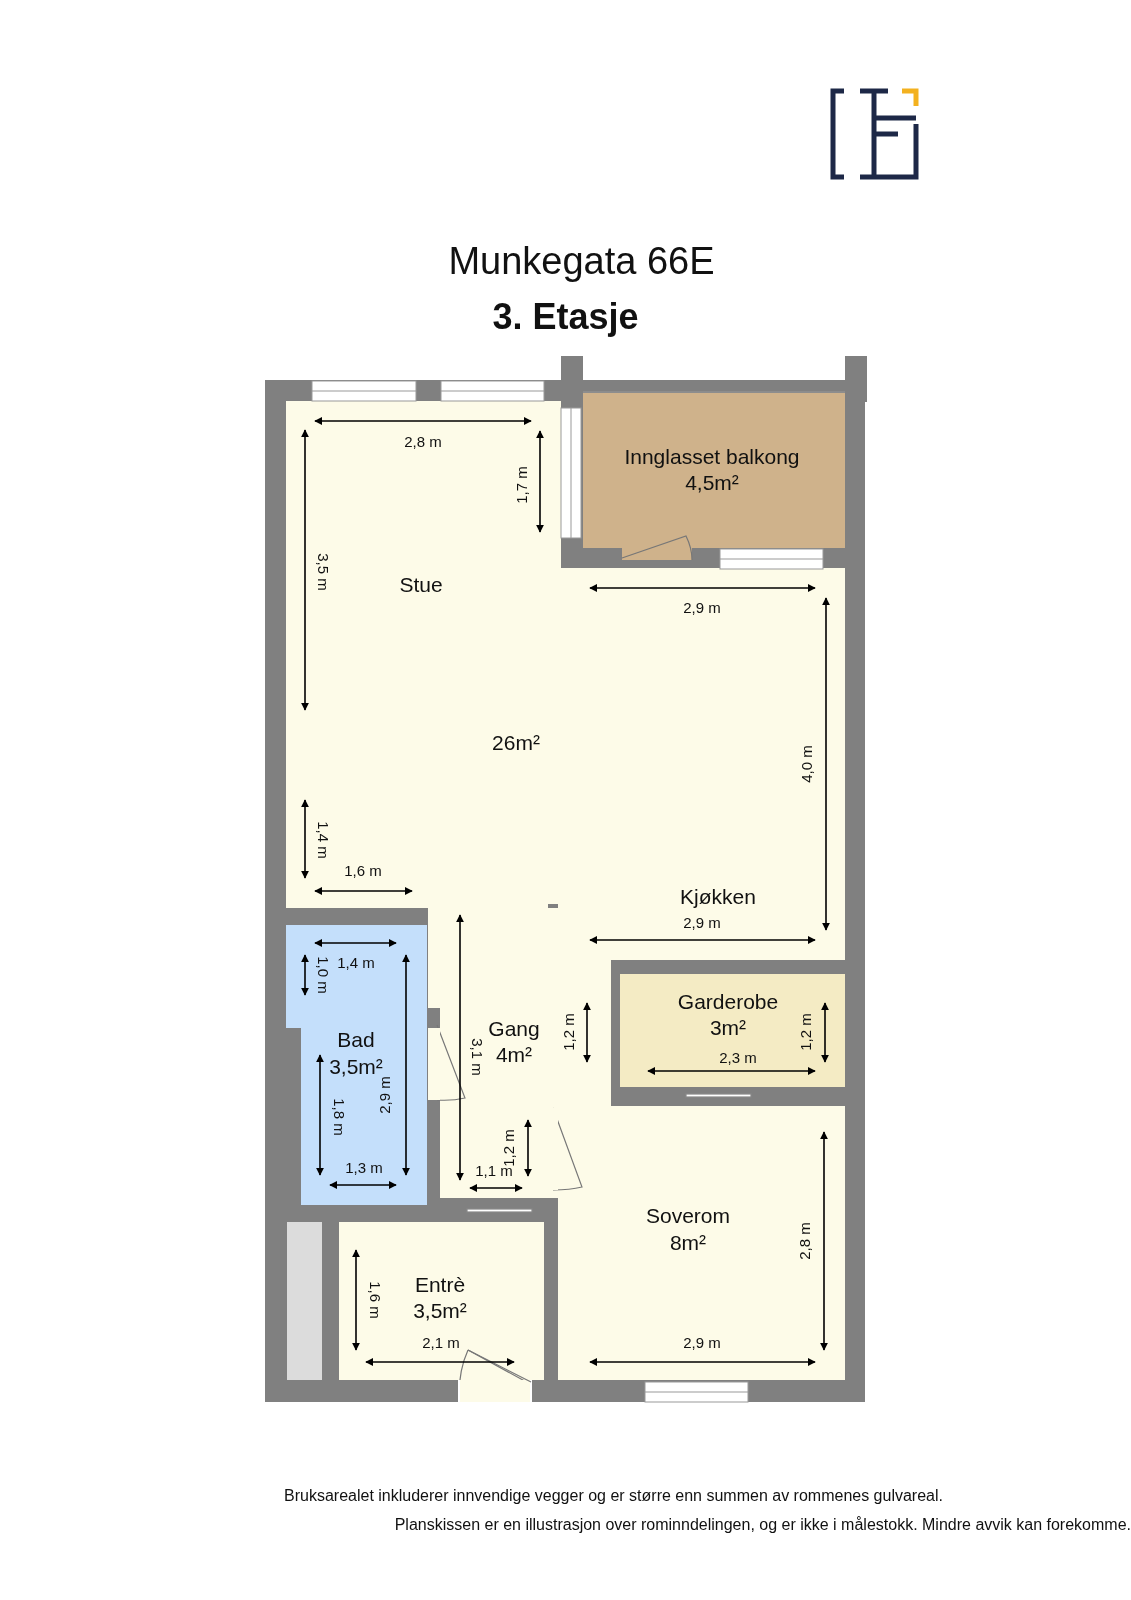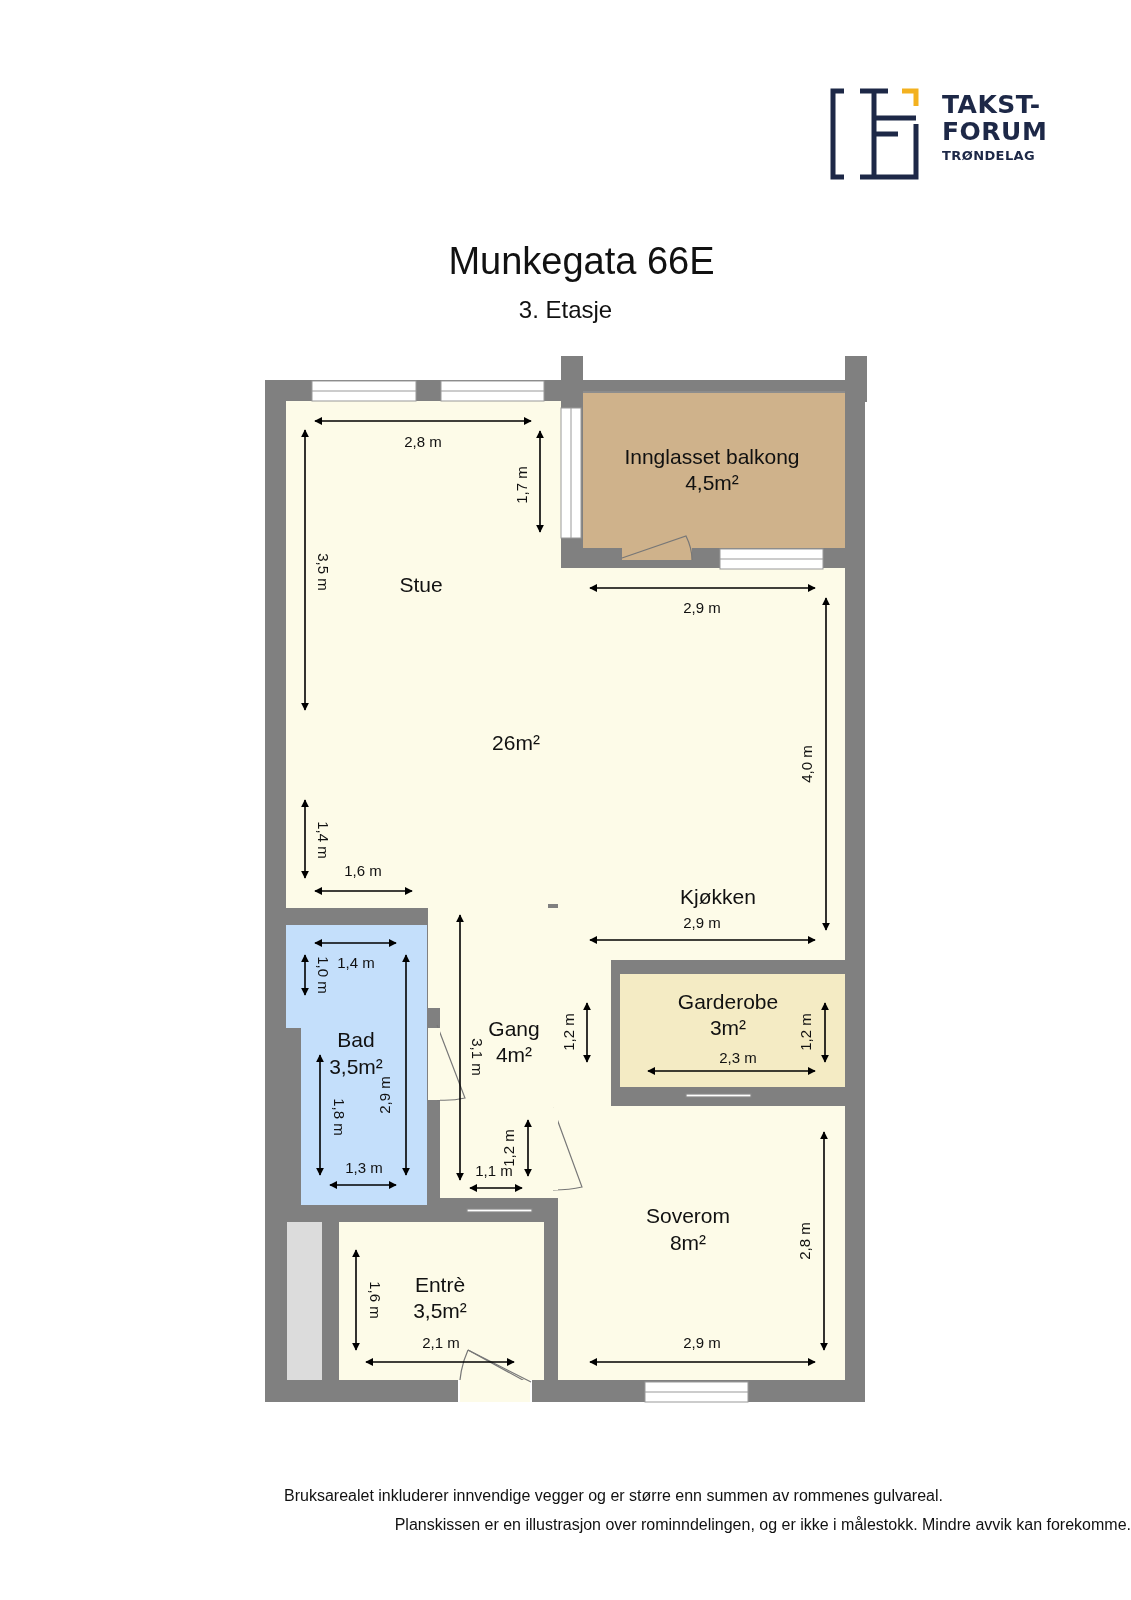--- a/index.html
+++ b/index.html
@@ -3,21 +3,21 @@
 <meta charset="utf-8">
 <style>
   html, body { margin: 0; padding: 0; background: #ffffff; }
   body { width: 1131px; height: 1600px; position: relative; overflow: hidden; font-family: "Liberation Sans", sans-serif; }
   .logo { position: absolute; left: 830px; top: 88px; width: 220px; height: 92px; }
   .logo-text { position: absolute; left: 112px; top: 4px; font-family: "DejaVu Sans", sans-serif; font-weight: bold; color: #1d2847; line-height: 1; }
   .logo-text .l1, .logo-text .l2 { font-size: 25px; letter-spacing: 0.5px; display: block; }
   .logo-text .l2 { margin-top: 2px; }
   .logo-text .l3 { font-size: 13px; display: block; margin-top: 5px; letter-spacing: 0.4px; }
   .title { position: absolute; left: 16px; width: 1131px; top: 240px; text-align: center; font-size: 38px; color: #111; }
-  .subtitle { position: absolute; left: 0; width: 1131px; top: 296px; text-align: center; font-size: 24px; color: #111; }
+  .subtitle { position: absolute; left: 0; width: 1131px; top: 296px; text-align: center; font-size: 36px; color: #111; font-weight: bold; }
   .plan { position: absolute; left: 0; top: 0; }
   .plan text { font-family: "Liberation Sans", sans-serif; fill: #111; }
   .footer { position: absolute; left: 0; width: 1131px; text-align: center; font-size: 16px; color: #111; }
   .footer.f1 { top: 1487px; padding-left: 48px; }
   .footer.f2 { top: 1516px; text-align: right; }
 </style>
 </head>
 <body>
 
 <div class="logo">
@@ -26,25 +26,20 @@
       <path d="M14 3 H3 V89 H14"></path>
       <path d="M30 3 H58"></path>
       <path d="M44 3 V89"></path>
       <path d="M30 89 H58"></path>
       <path d="M44 46 H68"></path>
       <path d="M58 89 H86 V36"></path>
       <path d="M44 30 H86"></path>
     </g>
     <path d="M72 3 H86 V18" fill="none" stroke="#f3b11f" stroke-width="5"></path>
   </svg>
-  <div class="logo-text">
-    <span class="l1">TAKST-</span>
-    <span class="l2">FORUM</span>
-    <span class="l3">TRØNDELAG</span>
-  </div>
 </div>
 
 <div class="title">Munkegata 66E</div>
 <div class="subtitle">3. Etasje</div>
 
 <svg class="plan" width="1131" height="1600" viewBox="0 0 1131 1600">
   <defs>
     <marker id="ah" viewBox="0 0 10 10" refX="9" refY="5" markerWidth="5" markerHeight="5" orient="auto-start-reverse">
       <path d="M0 0 L10 5 L0 10 z" fill="#000"></path>
     </marker>

